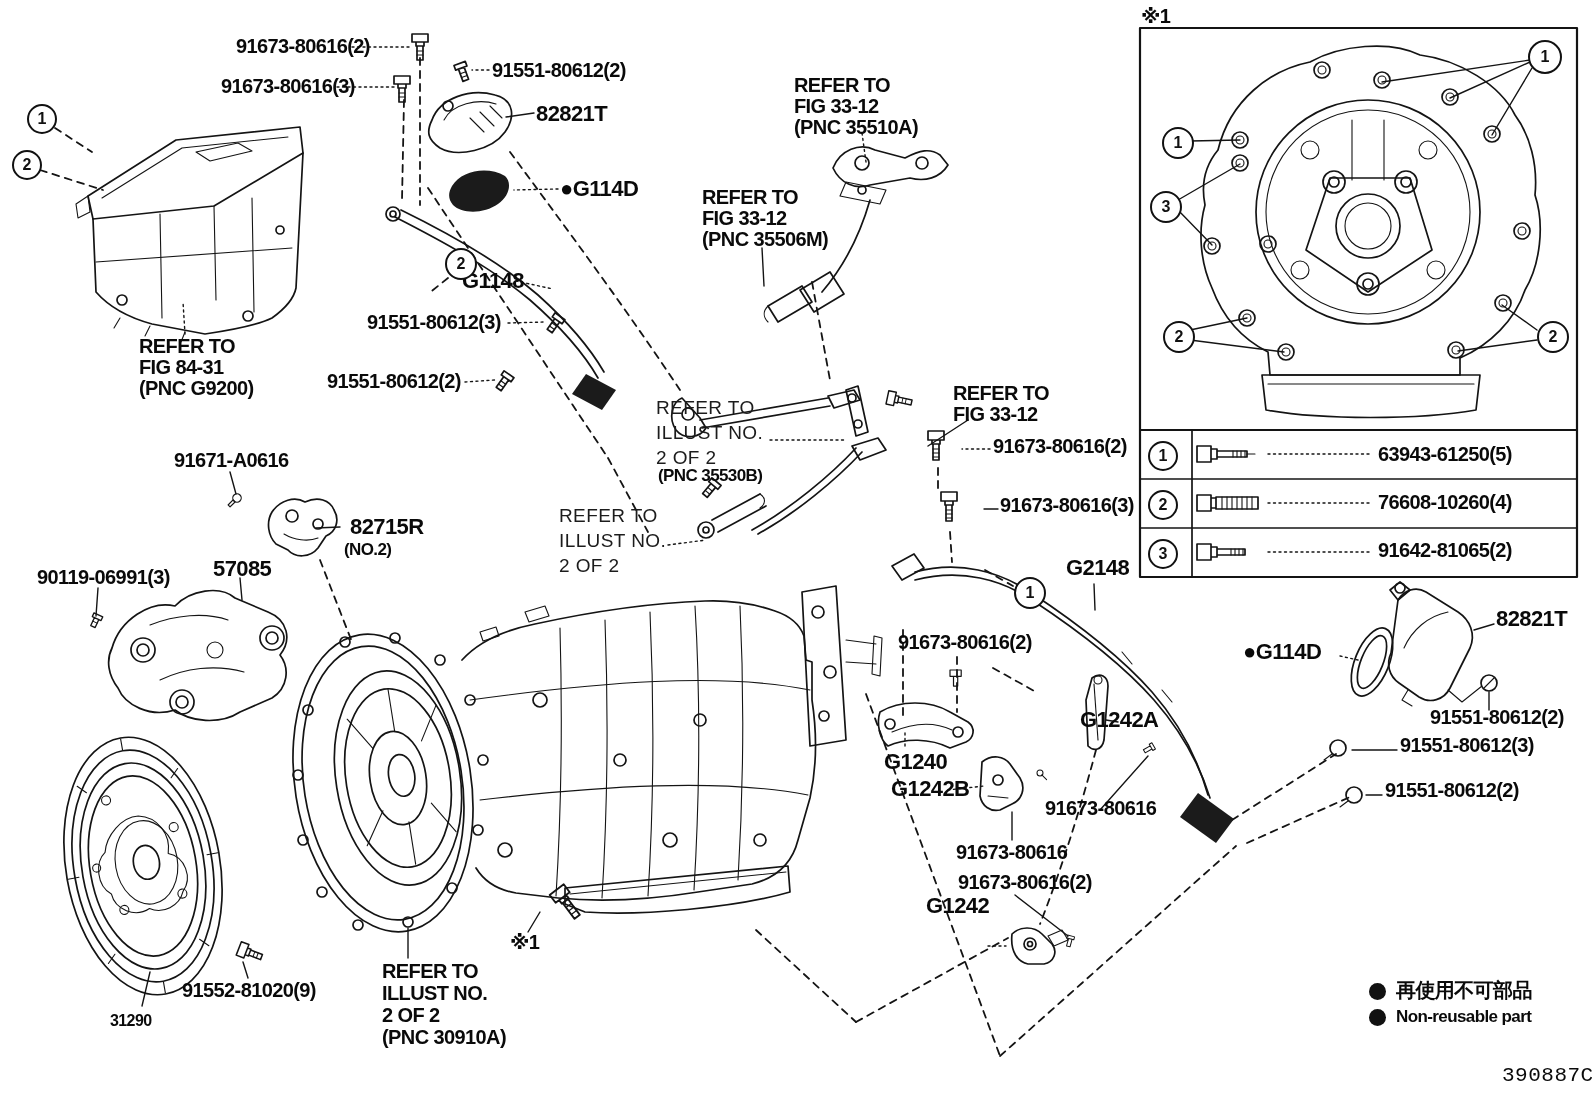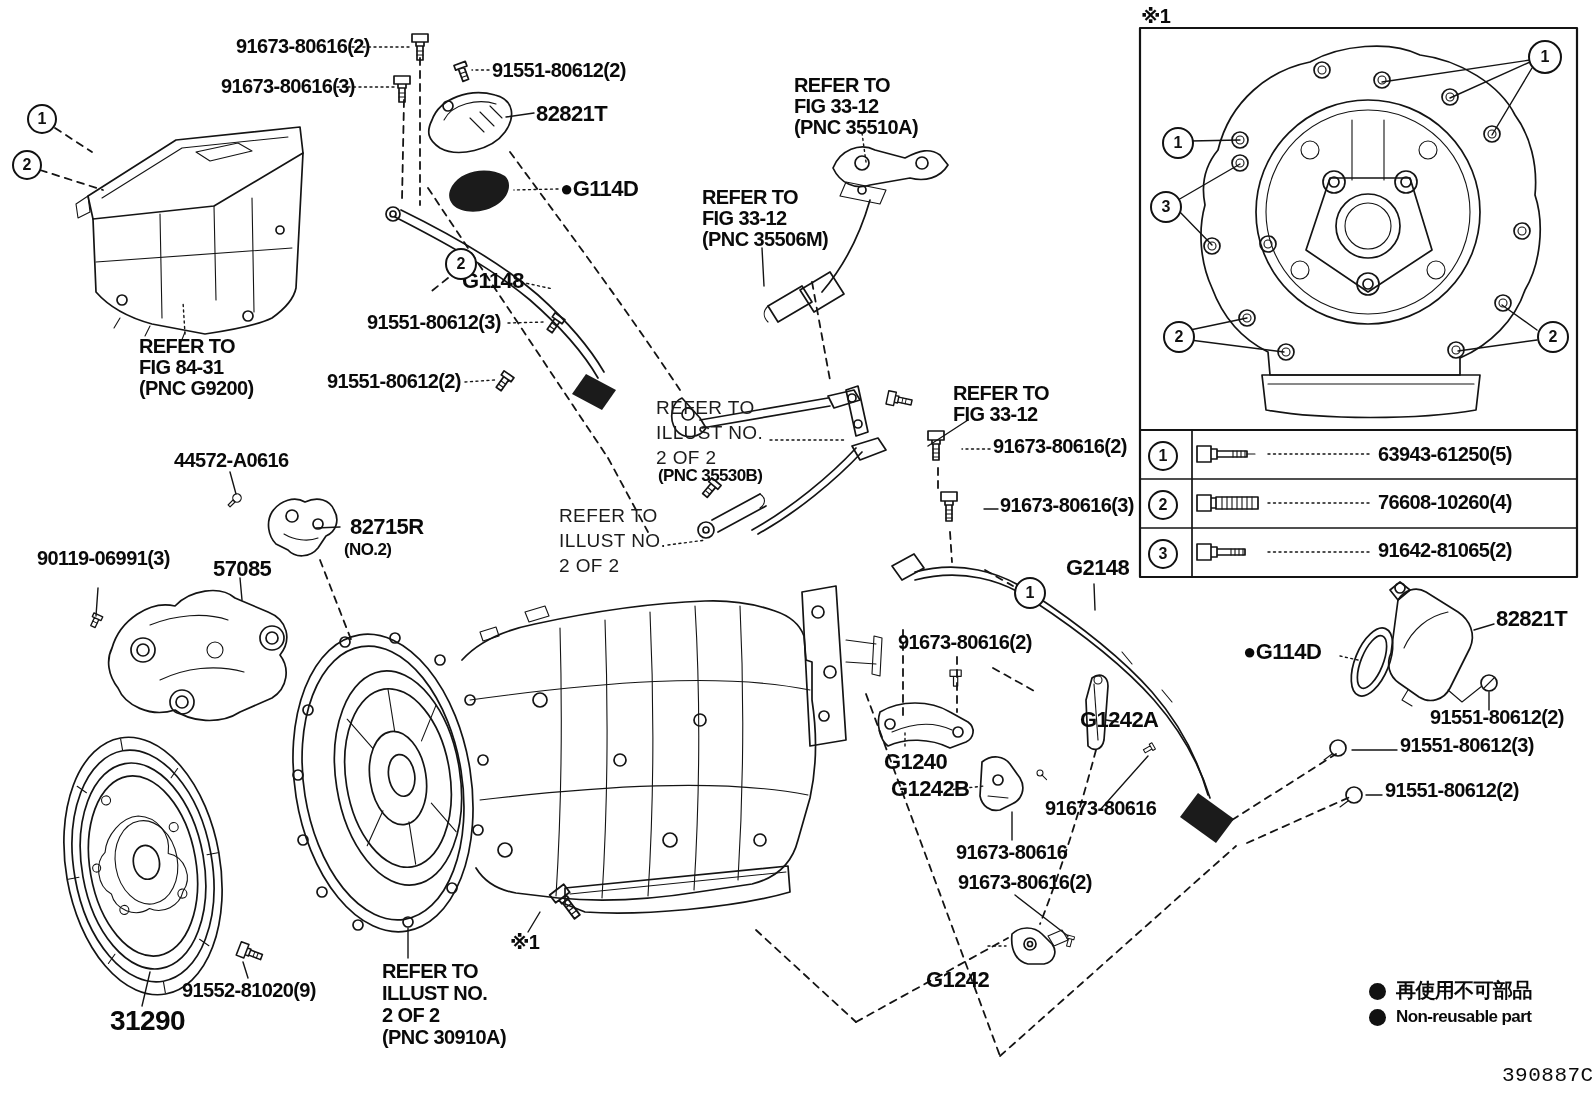--- a/index.html
+++ b/index.html
@@ -10,21 +10,21 @@
      fill:none;stroke:#141414;stroke-width:1.7;stroke-linecap:round;stroke-linejoin:round;}
   #art .t{stroke-width:1.1;}
   #art .dash{stroke-dasharray:7 6;stroke-width:1.8;}
   #art .ld{stroke-dasharray:2 3.5;stroke-width:1.4;}
   #art .ln{stroke-width:1.4;}
   #art .fill{fill:#1b1b1b;stroke:none;}
   #art .box{stroke-width:2.2;}
   .lbl,.reg,.reg-lg{position:absolute;z-index:3;color:#0a0a0a;white-space:pre-line;}
   .lbl{font-weight:700;font-size:20px;line-height:21px;letter-spacing:-0.6px;}
   .lbl-lg{font-size:22px;line-height:23px;}
-  .lbl-xl{font-size:28px;line-height:25px;}
+  .lbl-xl{font-size:16px;line-height:25px;}
   .sm{font-size:17px;line-height:20px;}
   .reg{font-weight:400;font-size:19px;line-height:25px;letter-spacing:0.4px;color:#1c1c1c;}
   .reg-lg{font-weight:400;font-size:21px;letter-spacing:0.5px;font-family:Liberation Mono, monospace;}
   .co{position:absolute;z-index:3;border:2px solid #111;border-radius:50%;background:#fff;
       display:flex;align-items:center;justify-content:center;font-weight:700;font-size:16px;color:#111;}
   .dot{position:absolute;z-index:3;width:17px;height:17px;border-radius:50%;background:#111;}
 </style>
 </head>
 <body>
 
@@ -445,25 +445,25 @@
 <div class="lbl" style="left:221px;top:76px">91673-80616(3)</div>
 <div class="lbl" style="left:492px;top:60px">91551-80612(2)</div>
 <div class="lbl lbl-lg" style="left:536px;top:102px">82821T</div>
 <div class="lbl lbl-lg" style="left:560px;top:177px">●G114D</div>
 <div class="lbl lbl-lg" style="left:462px;top:269px">G1148</div>
 <div class="lbl" style="left:367px;top:312px">91551-80612(3)</div>
 <div class="lbl" style="left:327px;top:371px">91551-80612(2)</div>
 <div class="lbl" style="left:139px;top:336px">REFER TO
 FIG 84-31
 (PNC G9200)</div>
-<div class="lbl" style="left:174px;top:450px">44572-A0616</div>
+<div class="lbl" style="left:174px;top:450px">91671-A0616</div>
 <div class="lbl lbl-lg" style="left:350px;top:515px">82715R</div>
 <div class="lbl sm" style="left:344px;top:540px">(NO.2)</div>
 <div class="lbl lbl-lg" style="left:213px;top:557px">57085</div>
-<div class="lbl" style="left:37px;top:548px">90119-06991(3)</div>
+<div class="lbl" style="left:37px;top:567px">90119-06991(3)</div>
 <div class="lbl" style="left:794px;top:75px">REFER TO
 FIG 33-12
 (PNC 35510A)</div>
 <div class="lbl" style="left:702px;top:187px">REFER TO
 FIG 33-12
 (PNC 35506M)</div>
 <div class="reg" style="left:656px;top:395px">REFER TO
 ILLUST NO.
 2 OF 2</div>
 <div class="lbl sm" style="left:658px;top:466px">(PNC 35530B)</div>
@@ -475,21 +475,21 @@
 <div class="lbl" style="left:993px;top:436px">91673-80616(2)</div>
 <div class="lbl" style="left:1000px;top:495px">91673-80616(3)</div>
 <div class="lbl lbl-lg" style="left:1066px;top:556px">G2148</div>
 <div class="lbl" style="left:898px;top:632px">91673-80616(2)</div>
 <div class="lbl lbl-lg" style="left:1080px;top:708px">G1242A</div>
 <div class="lbl lbl-lg" style="left:884px;top:750px">G1240</div>
 <div class="lbl lbl-lg" style="left:891px;top:777px">G1242B</div>
 <div class="lbl" style="left:1045px;top:798px">91673-80616</div>
 <div class="lbl" style="left:956px;top:842px">91673-80616</div>
 <div class="lbl" style="left:958px;top:872px">91673-80616(2)</div>
-<div class="lbl lbl-lg" style="left:926px;top:968px">G1242</div>
+<div class="lbl lbl-lg" style="left:926px;top:894px">G1242</div>
 <div class="lbl lbl-lg" style="left:1496px;top:607px">82821T</div>
 <div class="lbl lbl-lg" style="left:1243px;top:640px">●G114D</div>
 <div class="lbl" style="left:1430px;top:707px">91551-80612(2)</div>
 <div class="lbl" style="left:1400px;top:735px">91551-80612(3)</div>
 <div class="lbl" style="left:1385px;top:780px">91551-80612(2)</div>
 <div class="lbl lbl-xl" style="left:110px;top:1008px">31290</div>
 <div class="lbl" style="left:182px;top:980px">91552-81020(9)</div>
 <div class="lbl" style="left:382px;top:960px;line-height:22px">REFER TO
 ILLUST NO.
 2 OF 2

